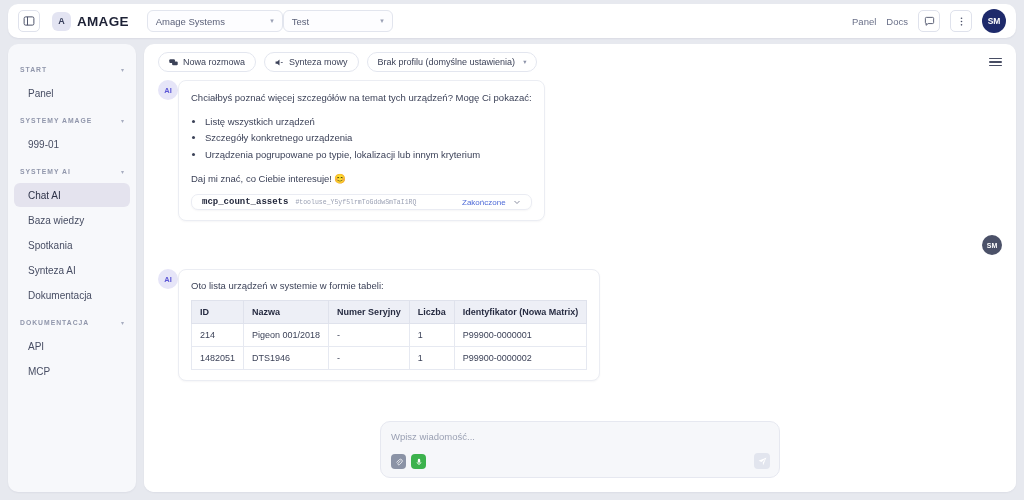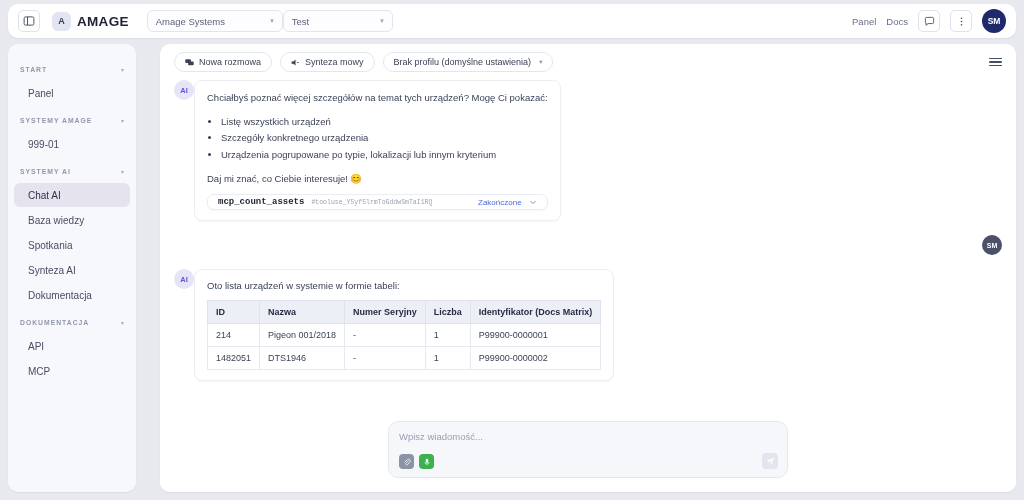--- a/index.html
+++ b/index.html
@@ -73,21 +73,21 @@
     margin: 1px 6px; padding-left: 14px; border-radius: 6px;
     font-size: 10px; color: #474d63;
   }
   .sb-item.active { background: #e4e3ee; color: #2d3248; }
 
   
   .main {
     position: absolute; left: 144px; top: 44px; right: 8px; bottom: 8px;
     background: #ffffff; border-radius: 10px; overflow: hidden;
     box-shadow: 0 1px 2px rgba(20,25,60,.05);
-    display: flex; flex-direction: column; margin-left: 16px;
+    display: flex; flex-direction: column;
   }
   .chat-toolbar {
     height: 36px; display: flex; align-items: center;
     padding: 0 14px; gap: 8px; flex: none;
   }
   .chip {
     height: 20px; border: 1px solid #e3e6ef; border-radius: 20px;
     background: #fff; display: flex; align-items: center; gap: 5px;
     padding: 0 10px; font-size: 9px; color: #3c4258; white-space: nowrap;
   }
@@ -311,21 +311,21 @@
       <div class="av-ai">AI</div>
       <div class="bubble-ai">
         <div class="tbl-intro">Oto lista urządzeń w systemie w formie tabeli:</div>
         <table>
           <thead>
               <tr id="tbl-head">
                 <th>ID</th>
                 <th>Nazwa</th>
                 <th>Numer Seryjny</th>
                 <th>Liczba</th>
-                <th>Identyfikator (Docs Matrix)</th>
+                <th>Identyfikator (Nowa Matrix)</th>
               </tr>
             </thead>
           <tbody id="tbl-body">
               <tr>
                 <td>214</td>
                 <td>Pigeon 001/2018</td>
                 <td>-</td>
                 <td>1</td>
                 <td>P99900-0000001</td>
               </tr>

